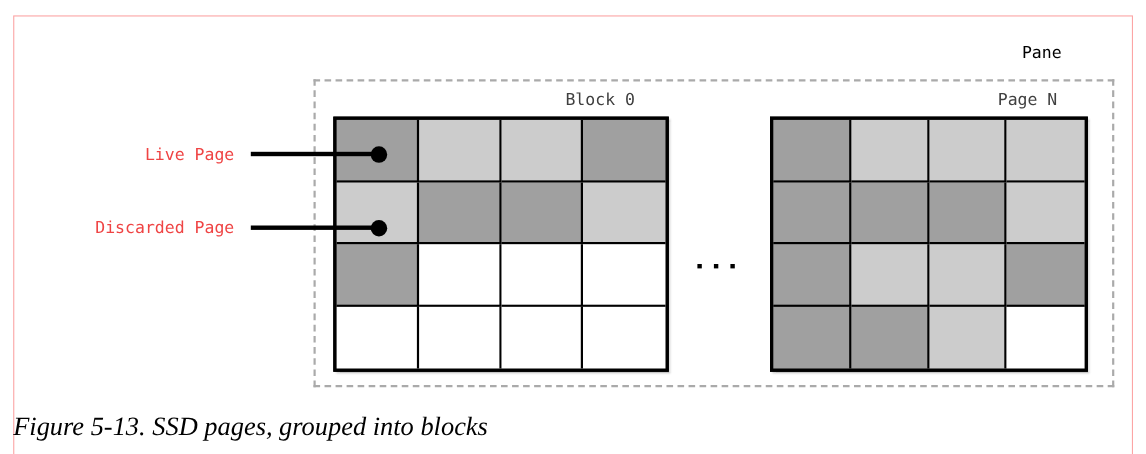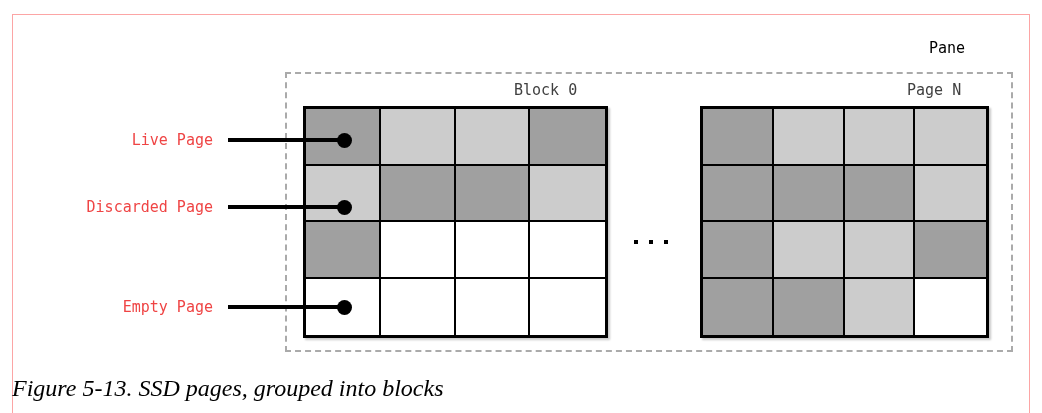--- a/index.html
+++ b/index.html
@@ -225,21 +225,16 @@
     <div class="callout-line" style="left:183px; width:120px;"></div>
     <div class="callout-dot" style="left:292px;"></div>
   </div>
 
   <div class="callout" id="callout-discarded">
     <div class="callout-text">Discarded Page</div>
     <div class="callout-line" style="left:191px; width:120px;"></div>
     <div class="callout-dot" style="left:300px;"></div>
   </div>
 
-  <div class="callout" id="callout-empty">
-    <div class="callout-text">Empty Page</div>
-    <div class="callout-line" style="left:183px; width:120px;"></div>
-    <div class="callout-dot" style="left:292px;"></div>
-  </div>
 
 </div>
 
 <div id="caption">Figure 5-13. SSD pages, grouped into blocks</div>
 
 </body></html>

